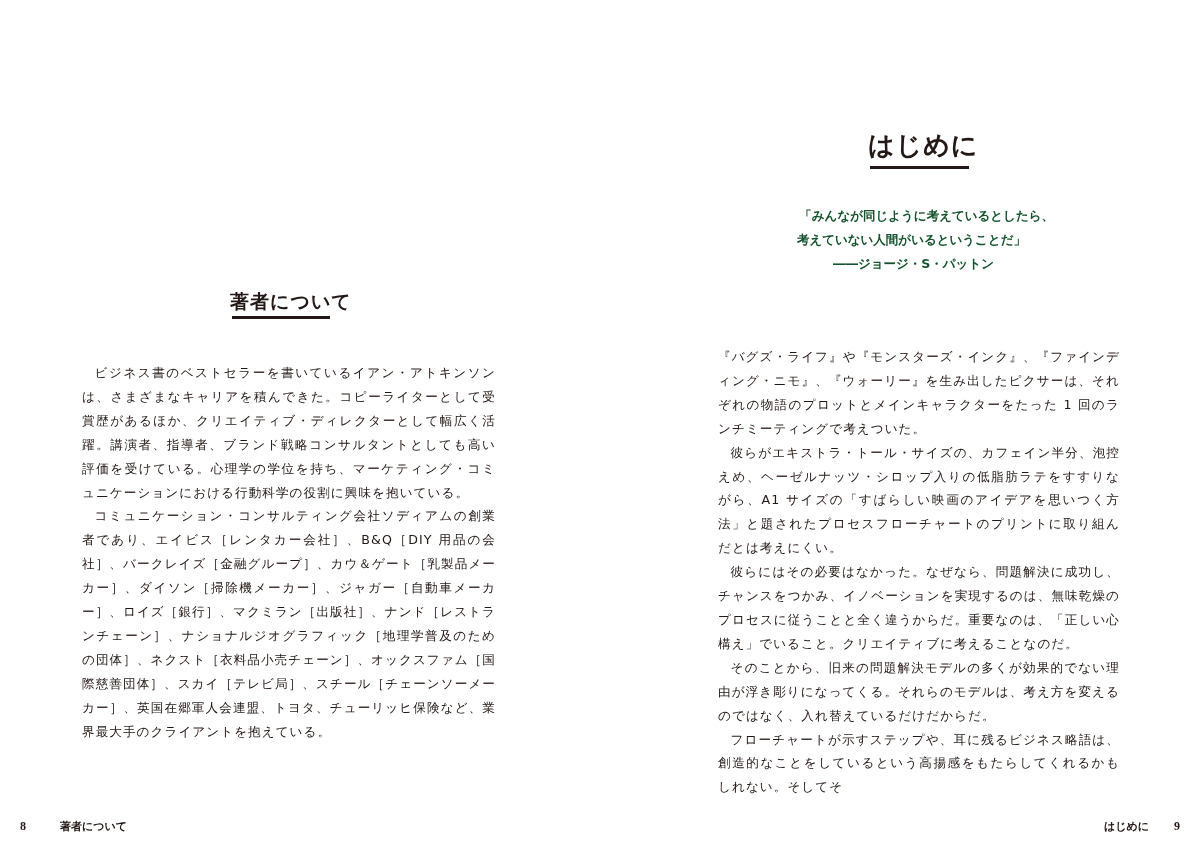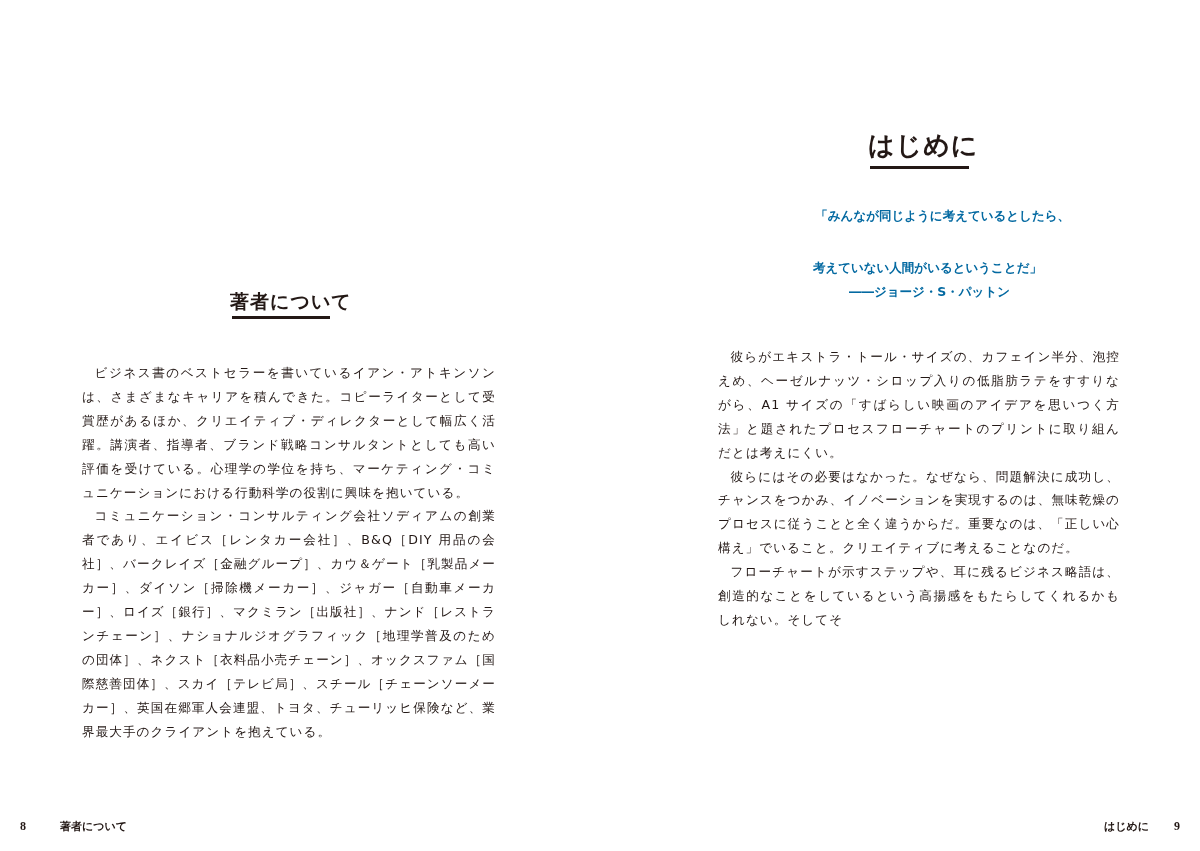--- a/index.html
+++ b/index.html
@@ -58,35 +58,35 @@
       letter-spacing: 1px;
     }
     .right-underline {
       left: 270px;
       top: 166px;
       width: 99px;
     }
 
     .epigraph {
       position: absolute;
-      left: 160px;
+      left: 144px;
       top: 204px;
       width: 310px;
       font-size: 12.5px;
       font-weight: bold;
       line-height: 24px;
       text-align: right;
-      color: #0369a1;
+      color: #14532d;
     }
     .epigraph .ep-line {
       display: block;
       white-space: nowrap;
     }
     .epigraph .ep-line-1 { text-align: right; }
-    .epigraph .ep-line-2 { text-align: right; padding-right: 28px; margin-top: 28px; }
+    .epigraph .ep-line-2 { text-align: right; padding-right: 28px; }
     .epigraph .ep-attrib { padding-right: 60px; }
 
     .body-text {
       position: absolute;
       font-size: 12.6px;
       line-height: 23.9px;
       letter-spacing: 1.05px;
       color: #231815;
       text-align: justify;
     }
@@ -147,20 +147,22 @@
   <div class="heading right-heading">はじめに</div>
   <div class="heading-underline right-underline"></div>
 
   <div class="epigraph">
     <span class="ep-line ep-line-1">「みんなが同じように考えているとしたら、</span>
     <span class="ep-line ep-line-2">考えていない人間がいるということだ」</span>
     <span class="ep-line ep-attrib">――ジョージ・S・パットン</span>
   </div>
 
   <div class="body-text right-body">
+    <p class="noindent">『バグズ・ライフ』や『モンスターズ・インク』、『ファインディング・ニモ』、『ウォーリー』を生み出したピクサーは、それぞれの物語のプロットとメインキャラクターをたった 1 回のランチミーティングで考えついた。</p>
     <p>彼らがエキストラ・トール・サイズの、カフェイン半分、泡控えめ、ヘーゼルナッツ・シロップ入りの低脂肪ラテをすすりながら、A1 サイズの「すばらしい映画のアイデアを思いつく方法」と題されたプロセスフローチャートのプリントに取り組んだとは考えにくい。</p>
     <p>彼らにはその必要はなかった。なぜなら、問題解決に成功し、チャンスをつかみ、イノベーションを実現するのは、無味乾燥のプロセスに従うことと全く違うからだ。重要なのは、「正しい心構え」でいること。クリエイティブに考えることなのだ。</p>
+    <p>そのことから、旧来の問題解決モデルの多くが効果的でない理由が浮き彫りになってくる。それらのモデルは、考え方を変えるのではなく、入れ替えているだけだからだ。</p>
     <p>フローチャートが示すステップや、耳に残るビジネス略語は、創造的なことをしているという高揚感をもたらしてくれるかもしれない。そしてそ</p>
   </div>
 
   <div class="footer right-running-head">はじめに</div>
   <div class="footer page-num right-page-num">9</div>
 </div>
 
 </body></html>

